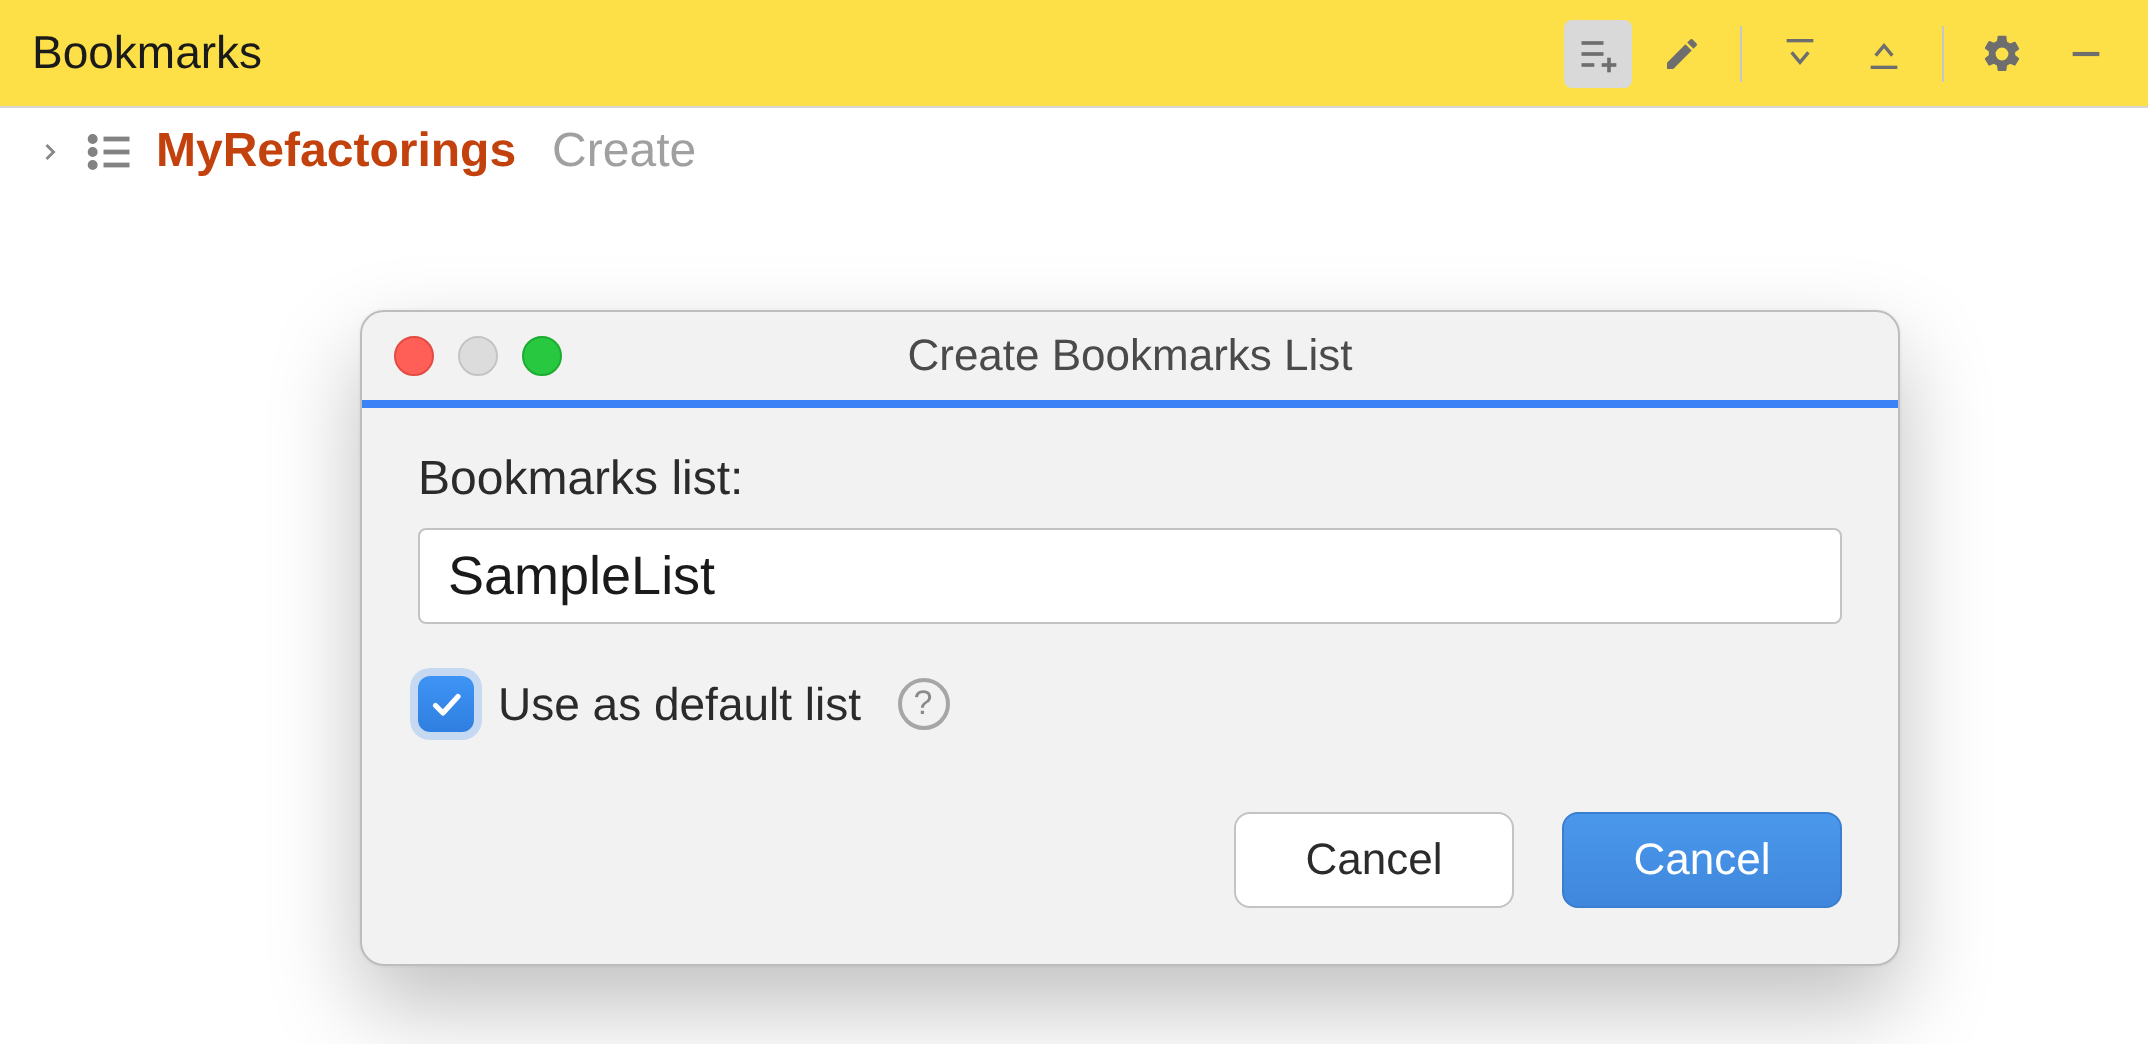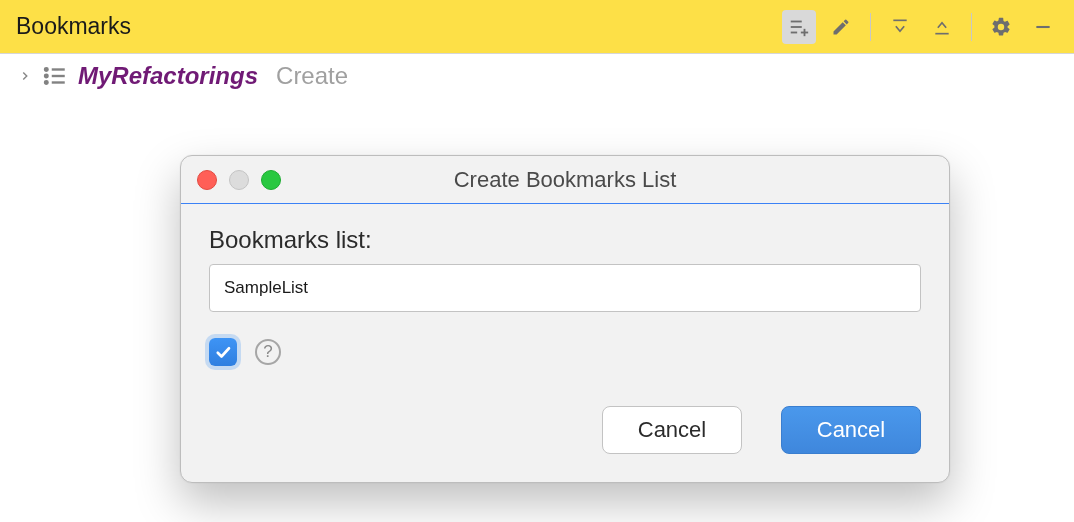--- a/index.html
+++ b/index.html
@@ -56,39 +56,39 @@
     gap: 10px;
   }
   .tree-row.selected {
     background: #e6e6e6;
   }
   .chevron {
     width: 14px; height: 14px;
     color: #888;
   }
   .bm-list-icon { color: #828282; }
-  .bm-label-strong { font-weight: 700; color: #701a75; font-style: italic; }
+  .bm-label-strong { font-weight: 700; color: #c2410c; }
   .bm-default { color: #a0a0a0; margin-left: 8px; font-weight: 400; }
   .bp-dot { width: 22px; height: 22px; border-radius: 50%; background: #e05a5a; }
   
   .dialog {
     position: absolute;
     left: 180px; top: 155px;
     width: 770px;
     background: #f2f2f2;
     border: 1px solid #bdbdbd;
     border-radius: 12px;
     box-shadow: 0 20px 45px rgba(0,0,0,0.25), 0 0 0 1px rgba(0,0,0,0.02);
     overflow: hidden;
   }
   .dlg-titlebar {
     height: 48px;
     display: flex;
     align-items: center;
-    border-bottom: 1px solid #3b82f6;
+    border-bottom: 4px solid #3b82f6;
     padding: 0 16px;
     position: relative;
     justify-content: center;
   }
   .traffic-lights {
     display: flex; gap: 12px;
     position: absolute; left: 16px;
   }
   .tl { width: 20px; height: 20px; border-radius: 50%; }
   .tl-close    { background: #ff5f57; border: 1px solid #e24b41; }
@@ -107,21 +107,21 @@
     font-size: 24px;
     color: #2b2b2b;
     margin-bottom: 10px;
   }
   .text-input {
     width: 100%;
     height: 48px;
     border: 1px solid #c3c3c3;
     background: #fff;
     border-radius: 4px;
-    font-size: 17px;
+    font-size: 27px;
     padding: 0 14px;
     color: #1a1a1a;
     outline: none;
   }
   .checkbox-row {
     display: flex;
     align-items: center;
     gap: 12px;
     margin-top: 26px;
     font-size: 23px;
@@ -140,21 +140,21 @@
     border: 2px solid #a6a6a6;
     border-radius: 50%;
     color: #8a8a8a;
     font-size: 17px;
     display: flex; align-items: center; justify-content: center;
     margin-left: 6px;
   }
   .dlg-buttons {
     display: flex;
     justify-content: flex-end;
-    gap: 39px;
+    gap: 24px;
     padding: 30px 28px 28px 28px;
   }
   .btn {
     min-width: 140px;
     height: 48px;
     font-size: 22px;
     border-radius: 8px;
     display: flex; align-items: center; justify-content: center;
     cursor: pointer;
     padding: 0 26px;
@@ -259,20 +259,21 @@
 
   <div class="dlg-body">
     <div class="field-label">Bookmarks list:</div>
     <input class="text-input" type="text" value="SampleList" style="">
     <div class="checkbox-row">
       <div class="chk">
         <svg width="18" height="18" viewBox="0 0 24 24" fill="none" stroke-width="3.5" stroke-linecap="round" stroke-linejoin="round">
             <polyline points="5 13 10 18 20 7"></polyline>
           </svg>
       </div>
+      <span>Use as default list</span>
       <span class="help-icon">?</span>
     </div>
   </div>
 
   <div class="dlg-buttons">
     <div class="btn btn-secondary">
       <span>Cancel</span>
     </div>
     <div class="btn btn-primary">
       <span>Cancel</span>

